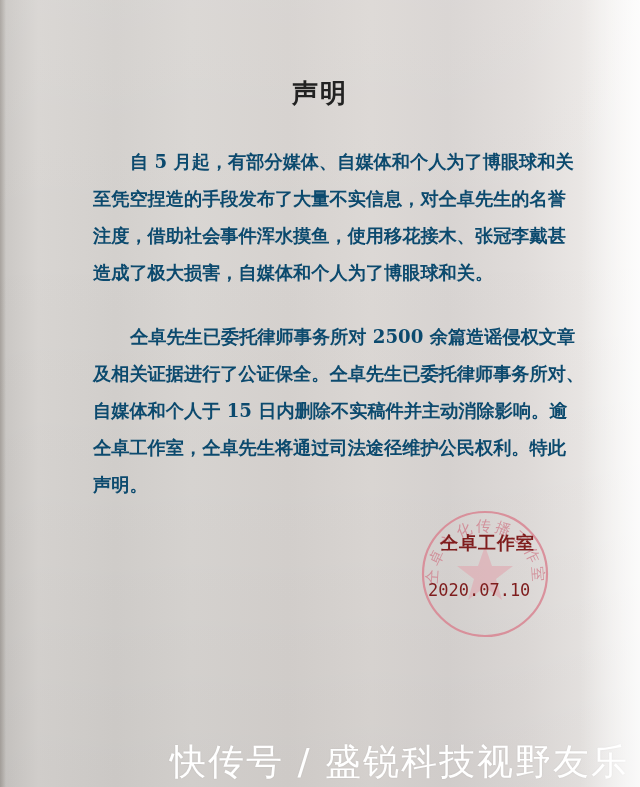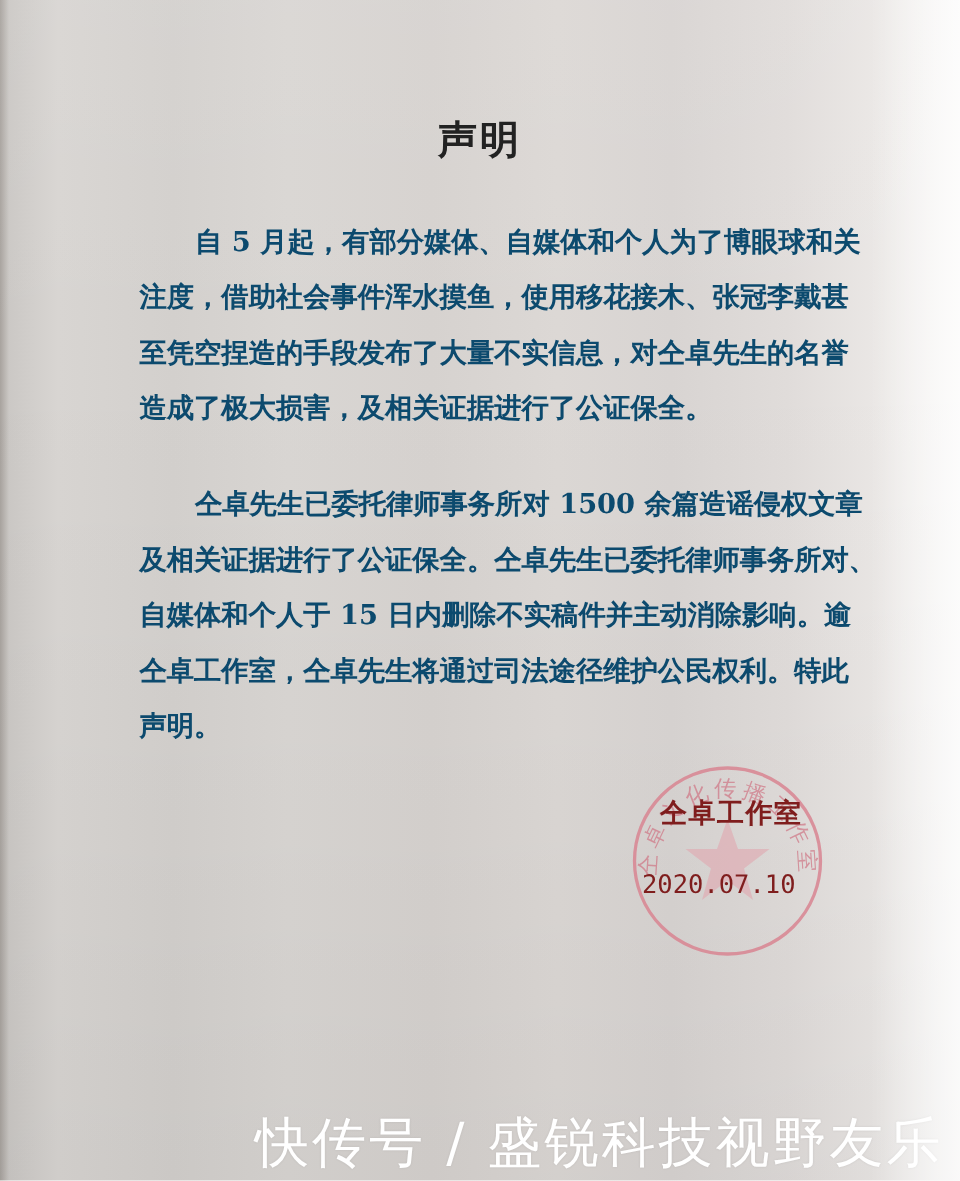--- a/index.html
+++ b/index.html
@@ -127,27 +127,27 @@
 
 <div class="left-edge"></div>
 <div class="paper-shade"></div>
 
 <div class="doc">
 
   <div class="title">声明</div>
 
   <div class="para p1">
     <span class="line indent">自 5 月起，有部分媒体、自媒体和个人为了博眼球和关</span>
+    <span class="line">至凭空捏造的手段发布了大量不实信息，对仝卓先生的名誉</span>
     <span class="line">注度，借助社会事件浑水摸鱼，使用移花接木、张冠李戴甚</span>
-    <span class="line">至凭空捏造的手段发布了大量不实信息，对仝卓先生的名誉</span>
-    <span class="line">造成了极大损害，及相关证据进行了公证保全。</span>
+    <span class="line">造成了极大损害，自媒体和个人为了博眼球和关。</span>
   </div>
 
   <div class="para p2">
-    <span class="line indent">仝卓先生已委托律师事务所对 1500 余篇造谣侵权文章</span>
+    <span class="line indent">仝卓先生已委托律师事务所对 2500 余篇造谣侵权文章</span>
     <span class="line">及相关证据进行了公证保全。仝卓先生已委托律师事务所对、</span>
     <span class="line">自媒体和个人于 15 日内删除不实稿件并主动消除影响。逾</span>
     <span class="line">仝卓工作室，仝卓先生将通过司法途径维护公民权利。特此</span>
     <span class="line">声明。</span>
   </div>
 
   <svg class="seal" viewBox="0 0 132 132" xmlns="http://www.w3.org/2000/svg">
     <defs>
       <path id="sealArc" d="M 22,90 A 48,48 0 1,1 110,90"></path>
     </defs>

